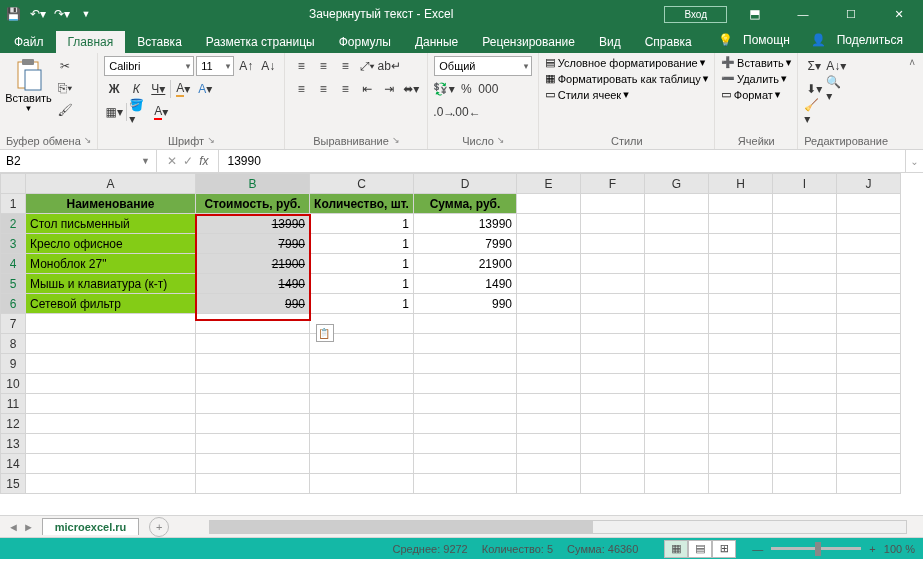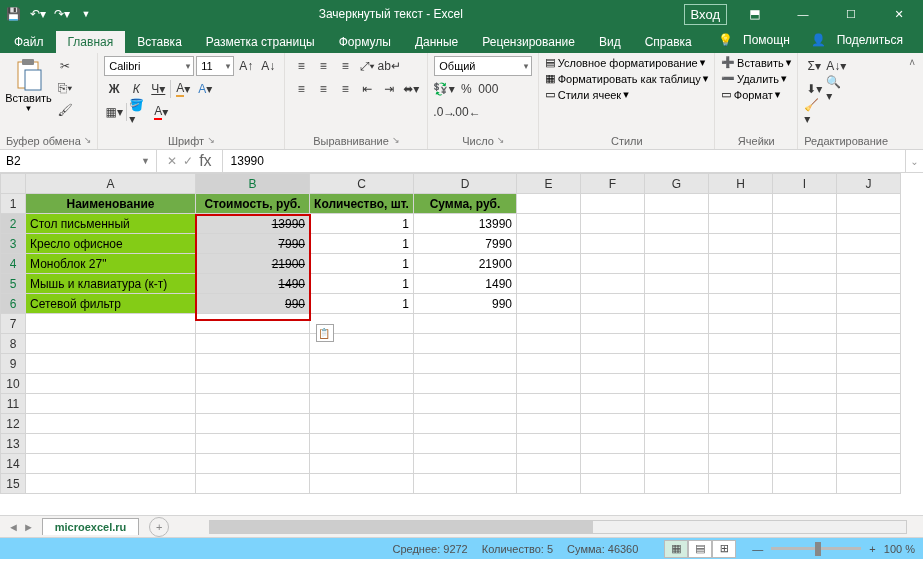--- a/index.html
+++ b/index.html
@@ -4,21 +4,21 @@
 <style>
 * { margin: 0; padding: 0; box-sizing: border-box; font-family: 'Segoe UI', Tahoma, sans-serif; }
 body { background: #fff; width: 923px; height: 569px; overflow: hidden; position: relative; }
 
 
 .titlebar { background: #217346; height: 28px; display: flex; align-items: center; font-size: 12px; color: #fff; }
 .titlebar .qa { display: flex; gap: 0; padding-left: 2px; }
 .titlebar .qa span { width: 24px; height: 24px; display: flex; align-items: center; justify-content: center; }
 .titlebar .title { flex: 1; text-align: center; }
 .titlebar .right { display: flex; align-items: center; gap: 8px; padding-right: 4px; }
-.login-btn { border: 1px solid #9fd0b7; padding: 2px 6px; font-size: 13px; }
+.login-btn { border: 1px solid #9fd0b7; padding: 2px 19px; font-size: 10px; }
 .win-btn { width: 40px; height: 28px; display: flex; align-items: center; justify-content: center; font-size: 11px; }
 
 
 .tabbar { background: #217346; height: 25px; display: flex; align-items: flex-end; font-size: 12px; padding-left: 2px; }
 .tab { padding: 4px 12px; color: #fff; cursor: pointer; }
 .tab.file { color: #fff; }
 .tab.active { background: #f3f2f1; color: #217346; font-weight: normal; }
 .tabbar .right { margin-left: auto; display: flex; align-items: center; color: #fff; padding-right: 8px; gap: 4px; }
 .tabbar .right span { padding: 3px 6px; display: flex; align-items: center; gap: 4px; }
 
@@ -33,21 +33,21 @@
 .big-btn { display: flex; flex-direction: column; align-items: center; width: 45px; padding-top: 2px; }
 .combo { border: 1px solid #ababab; background: #fff; height: 20px; font-size: 11px; padding: 0 14px 0 4px; display: flex; align-items: center; position: relative; }
 .combo::after { content: '▾'; position: absolute; right: 3px; font-size: 9px; color: #666; }
 .launcher { font-size: 9px; color: #888; }
 
 
 .fbar { height: 23px; border-bottom: 1px solid #d5d5d5; display: flex; align-items: stretch; background: #fff; font-size: 12px; }
 .namebox { width: 157px; border-right: 1px solid #d5d5d5; padding: 2px 6px; display: flex; align-items: center; justify-content: space-between; }
 .namebox span:last-child { font-size: 9px; color: #777; }
 .fx-btns { display: flex; align-items: center; gap: 6px; padding: 0 10px; border-right: 1px solid #d5d5d5; color: #999; }
-.fx-btns .fx { font-size: 16px; color: #666; }
+.fx-btns .fx { font-style: italic; font-size: 12px; color: #666; }
 .formula-in { flex: 1; padding: 2px 8px; display: flex; align-items: center; }
 .fbar-end { width: 18px; border-left: 1px solid #d5d5d5; display: flex; align-items: center; justify-content: center; color: #999; font-size: 10px; }
 
 
 .grid-wrap { position: relative; height: 342px; overflow: hidden; background: #fff; }
 .grid { border-collapse: collapse; font-size: 12px; table-layout: fixed; }
 .grid td, .grid th { border: 1px solid #d4d4d4; height: 20px; padding: 0 4px; overflow: hidden; white-space: nowrap; }
 .corner { width: 25px; background: #e6e6e6; border: 1px solid #999; }
 .colh { background: #e6e6e6; text-align: center; font-weight: normal; color: #333; }
 .colh.sel { background: #d2d2d2; color: #0f7b41; }
@@ -62,21 +62,21 @@
 
 
 .sheet-bar { height: 22px; background: #f3f2f1; border-top: 1px solid #d5d5d5; display: flex; align-items: center; font-size: 11px; }
 .sheet-nav { display: flex; gap: 4px; padding: 0 8px; color: #888; }
 .sheet-tab { background: #fff; border: 1px solid #aeaeae; border-bottom: none; padding: 2px 12px; color: #217346; font-weight: bold; }
 .add-sheet { width: 20px; height: 20px; border: 1px solid #bbb; border-radius: 50%; display: flex; align-items: center; justify-content: center; margin-left: 10px; color: #888; font-size: 11px;}
 .hscroll { flex: 1; margin: 0 16px 0 40px; height: 14px; background: #f0f0f0; border: 1px solid #ccc; position: relative; }
 .hscroll-thumb { position: absolute; left: 0; width: 55%; height: 100%; background: #cdcdcd; }
 
 
-.status { height: 22px; background: #7dd3fc; border-top: 1px solid #d5d5d5; display: flex; align-items: center; font-size: 11px; color: #505050; padding: 0 8px; gap: 16px; }
+.status { height: 22px; background: #14b8a6; border-top: 1px solid #d5d5d5; display: flex; align-items: center; font-size: 11px; color: #505050; padding: 0 8px; gap: 16px; }
 .status .agg { display: flex; gap: 14px; margin-left: auto; margin-right: 10px;}
 .view-btns { display: flex; gap: 0; }
 .view-btns span { width: 24px; height: 18px; border: 1px solid #bbb; display: flex; align-items: center; justify-content: center; background: #fff; }
 .view-btns span.on { background: #d4ede0; }
 .zoom { display: flex; align-items: center; gap: 8px; }
 .zoom-slider { width: 90px; height: 3px; background: #bbb; position: relative; }
 .zoom-slider::after { content: ''; width: 6px; height: 14px; background: #888; position: absolute; left: 44px; top: -5px; }
 
 svg { display: block; }
 </style>

